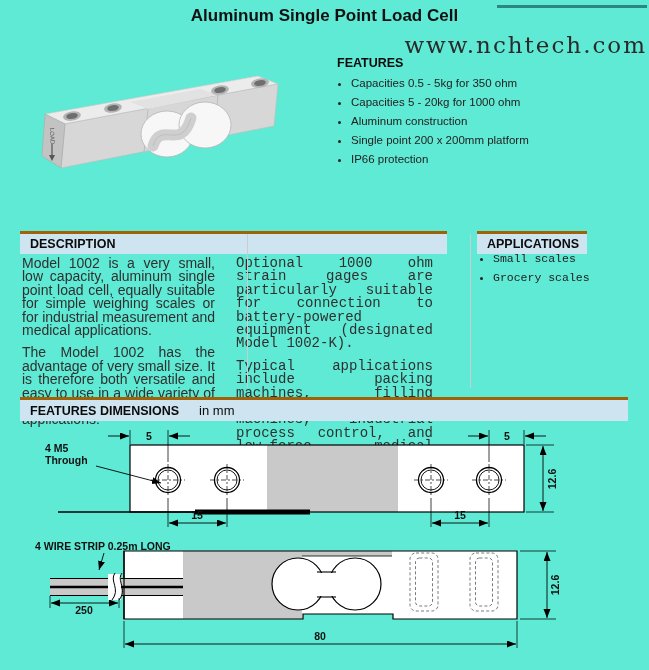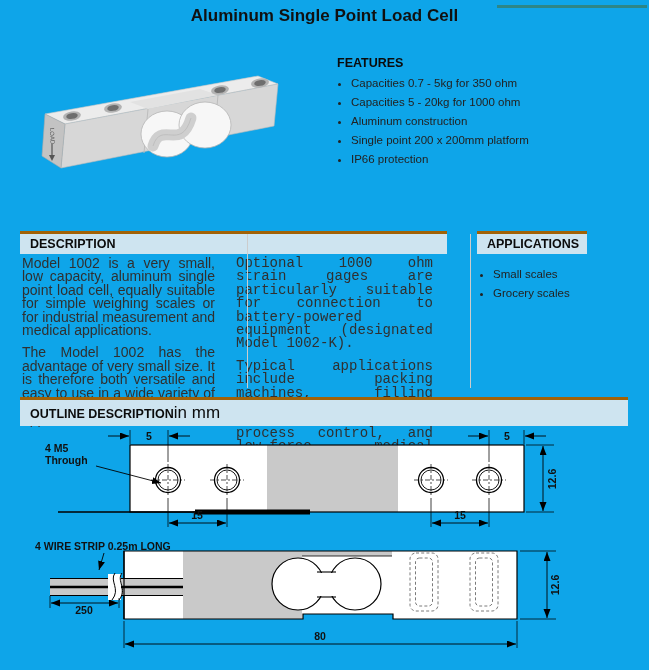--- a/index.html
+++ b/index.html
@@ -1,46 +1,47 @@
 <!DOCTYPE html>
 <html><head>
 <meta charset="utf-8">
 <style>
   html,body{margin:0;padding:0;background:#fff;}
-  #page{position:relative;width:649px;height:670px;background:#0ea5e9;overflow:hidden;
+  #page{position:relative;width:649px;height:670px;background:#5eead4;overflow:hidden;
         font-family:"Liberation Sans",sans-serif;color:#1a1a1a;}
   .abs{position:absolute;}
   .title{left:0;top:6px;width:649px;text-align:center;font-size:17px;font-weight:bold;color:#111;}
   .wm-line{left:497px;top:5px;width:150px;height:3px;background:#2d8686;}
   .wm-company{right:1px;top:8px;font-size:21px;font-weight:600;letter-spacing:1px;color:#2a2a2a;white-space:nowrap;}
   .wm-site{right:2px;top:32px;font-size:23px;letter-spacing:2px;color:#2a2a2a;
            font-family:"DejaVu Serif",serif;white-space:nowrap;}
   .band{position:absolute;box-sizing:border-box;border-top:3px solid #a16207;background:#cee4f0;
         font-weight:bold;font-size:12.5px;padding:3px 0 3px 10px;color:#0b0b0b;}
-  .band .unit{font-weight:normal;font-size:17px;margin-left:0;}
+  .band .unit{font-weight:normal;font-size:13px;margin-left:20px;}
   .features{left:337px;top:56px;width:305px;}
   .features h3{margin:0;font-size:12.5px;color:#0b0b0b;}
   .blist{margin:7px 0 0 0;padding-left:14px;font-size:11.5px;color:#222;}
   .blist li{margin-bottom:6.6px;line-height:12.5px;}
   .desc-col{position:absolute;top:257px;font-size:14px;line-height:13.4px;
             text-align:justify;color:#303030;}
   .desc-col p{margin:0 0 9px 0;}
   .vrule{position:absolute;width:1px;background:#ccc;}
   .apps{left:479px;top:253px;width:160px;}
   svg text{font-family:"Liberation Sans",sans-serif;}
   .dimtxt{font-size:10.5px;font-weight:bold;fill:#111;}
   .lbltxt{font-size:10.5px;font-weight:bold;fill:#111;}
 </style>
 </head>
 <body>
 
 <div id="page">
 
   <div class="abs title">Aluminum Single Point Load Cell</div>
   <div class="abs wm-line"></div>
+  <div class="abs wm-site">www.nchtech.com</div>
 
   <svg class="abs" style="left:15px;top:56px;" width="300" height="162" viewBox="0 0 300 162">
     <g>
       <polygon points="30,58 243,20 263,28 50,68" fill="#ececec" stroke="#c9c9c9" stroke-width="0.6"></polygon>
       <polygon points="50,68 263,28 259,70 46,112" fill="#d7d7d7" stroke="#bdbdbd" stroke-width="0.6"></polygon>
       <polygon points="30,58 50,68 46,112 27,100" fill="#c3c3c3" stroke="#aaaaaa" stroke-width="0.6"></polygon>
       <polygon points="115,46 185,33 203,39 133,53" fill="#e2e2e2"></polygon>
       <line x1="133" y1="53" x2="129" y2="97" stroke="#bdbdbd" stroke-width="1"></line>
       <line x1="203" y1="39" x2="199" y2="83" stroke="#bdbdbd" stroke-width="1"></line>
     </g>
@@ -71,21 +72,21 @@
     <g>
       <text x="0" y="0" transform="translate(35 72) rotate(88)" font-size="6" fill="#555">LOAD</text>
       <line x1="37" y1="88" x2="37" y2="100" stroke="#555" stroke-width="1.2"></line>
       <polygon points="34,99 40,99 37,105" fill="#555"></polygon>
     </g>
   </svg>
 
   <div class="abs features">
     <h3>FEATURES</h3>
     <ul class="blist">
-      <li><span>Capacities 0.7 - 5kg for 350 ohm</span></li>
+      <li><span>Capacities 0.5 - 5kg for 350 ohm</span></li>
       <li><span>Capacities 5 - 20kg for 1000 ohm</span></li>
       <li><span>Aluminum construction</span></li>
       <li><span>Single point 200 x 200mm platform</span></li>
       <li><span>IP66 protection</span></li>
     </ul>
   </div>
 
   <div class="band" style="left:20px;top:231px;width:427px;">
     <span>DESCRIPTION</span>
   </div>
@@ -97,28 +98,28 @@
     <p>Optional 1000 ohm strain gages are particularly suitable for connection to battery-powered equipment (designated Model 1002-K).</p>
     <p>Typical applications include packing machines, filling machines, weaving machines, industrial process control, and low-force medical applications, as well as small-platform weighing.</p>
   </div>
   <div class="vrule" style="left:247px;top:234px;height:154px;"></div>
   <div class="vrule" style="left:470px;top:234px;height:154px;"></div>
 
   <div class="band" style="left:477px;top:231px;width:110px;">
     <span>APPLICATIONS</span>
   </div>
   <div class="abs apps">
-    <ul class="blist" style="margin-top:15px;">
+    <ul class="blist" style="margin-top:0;font-family:Liberation Mono, monospace;">
       <li><span>Small scales</span></li>
       <li><span>Grocery scales</span></li>
     </ul>
   </div>
 
   <div class="band" style="left:20px;top:397px;width:608px;">
-    <span>OUTLINE DESCRIPTION</span><span class="unit">in mm</span>
+    <span>FEATURES DIMENSIONS</span><span class="unit">in mm</span>
   </div>
 
   <svg class="abs" style="left:0;top:425px;" width="649" height="245" viewBox="0 425 649 245">
     <defs>
       <marker id="arr" markerWidth="10" markerHeight="8" refX="9" refY="3.5" orient="auto" markerUnits="userSpaceOnUse">
         <path d="M0,0 L9,3.5 L0,7 Z" fill="#000"></path>
       </marker>
     </defs>
 
     <g>

